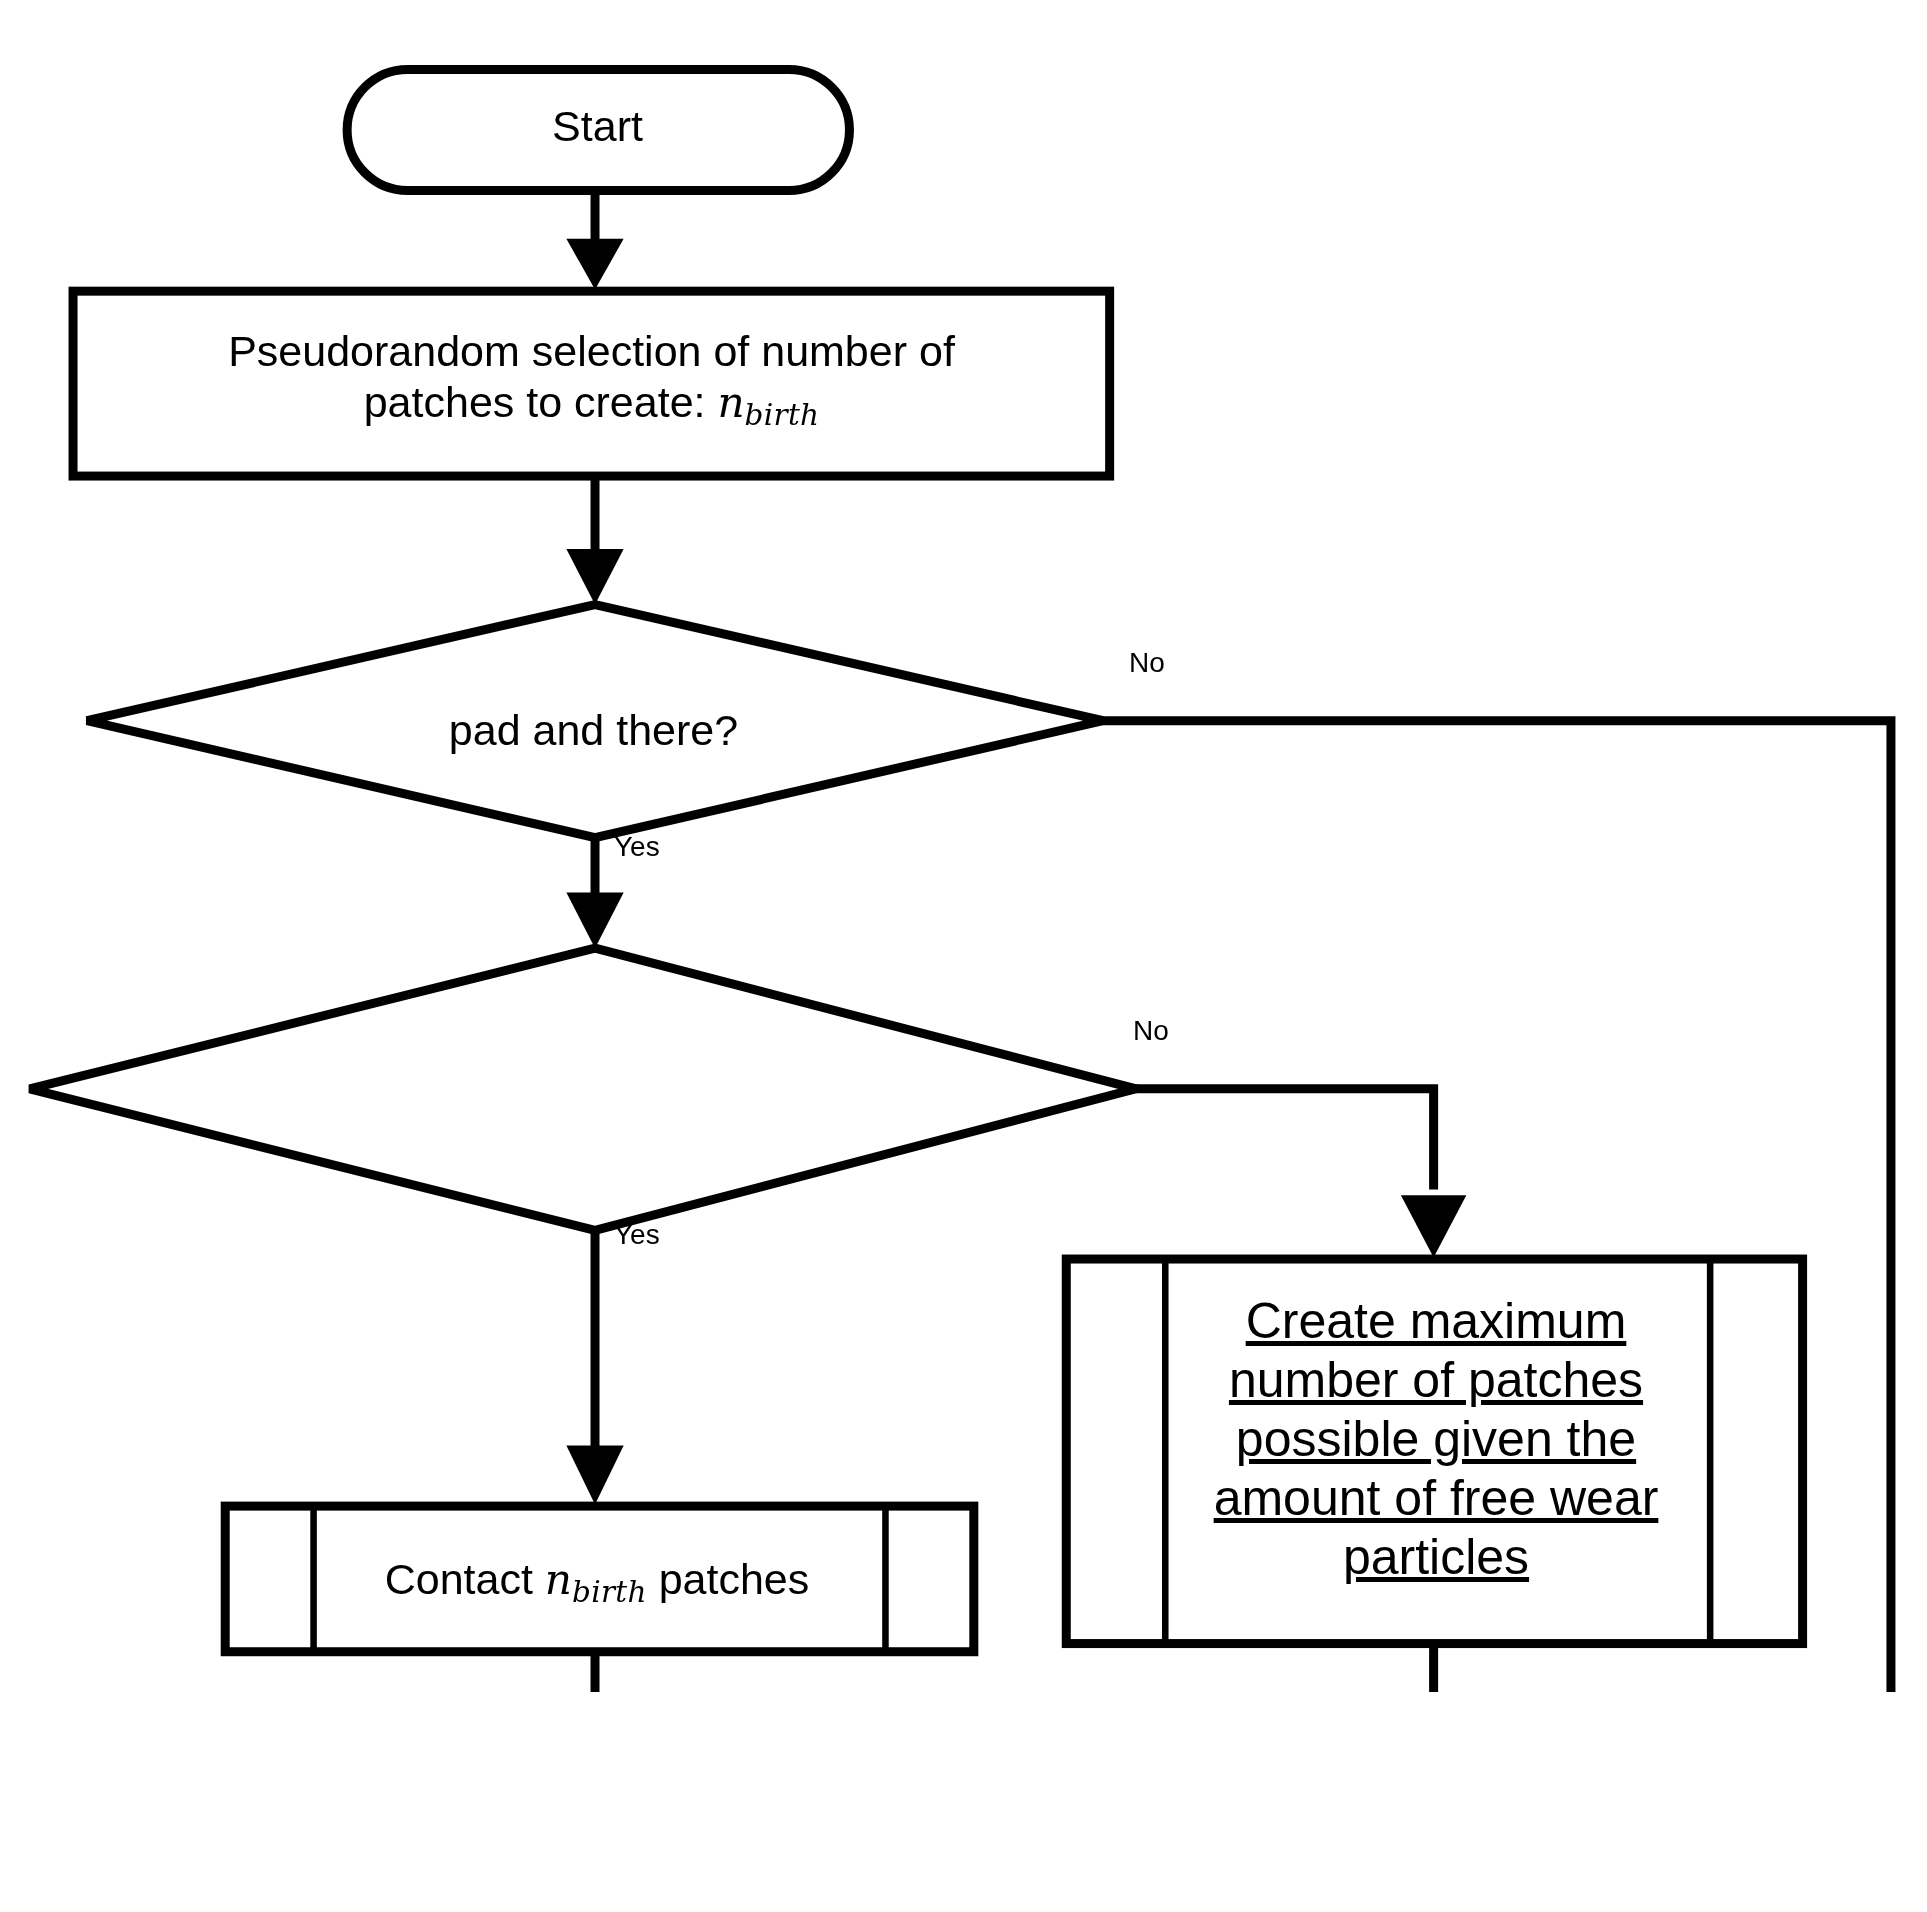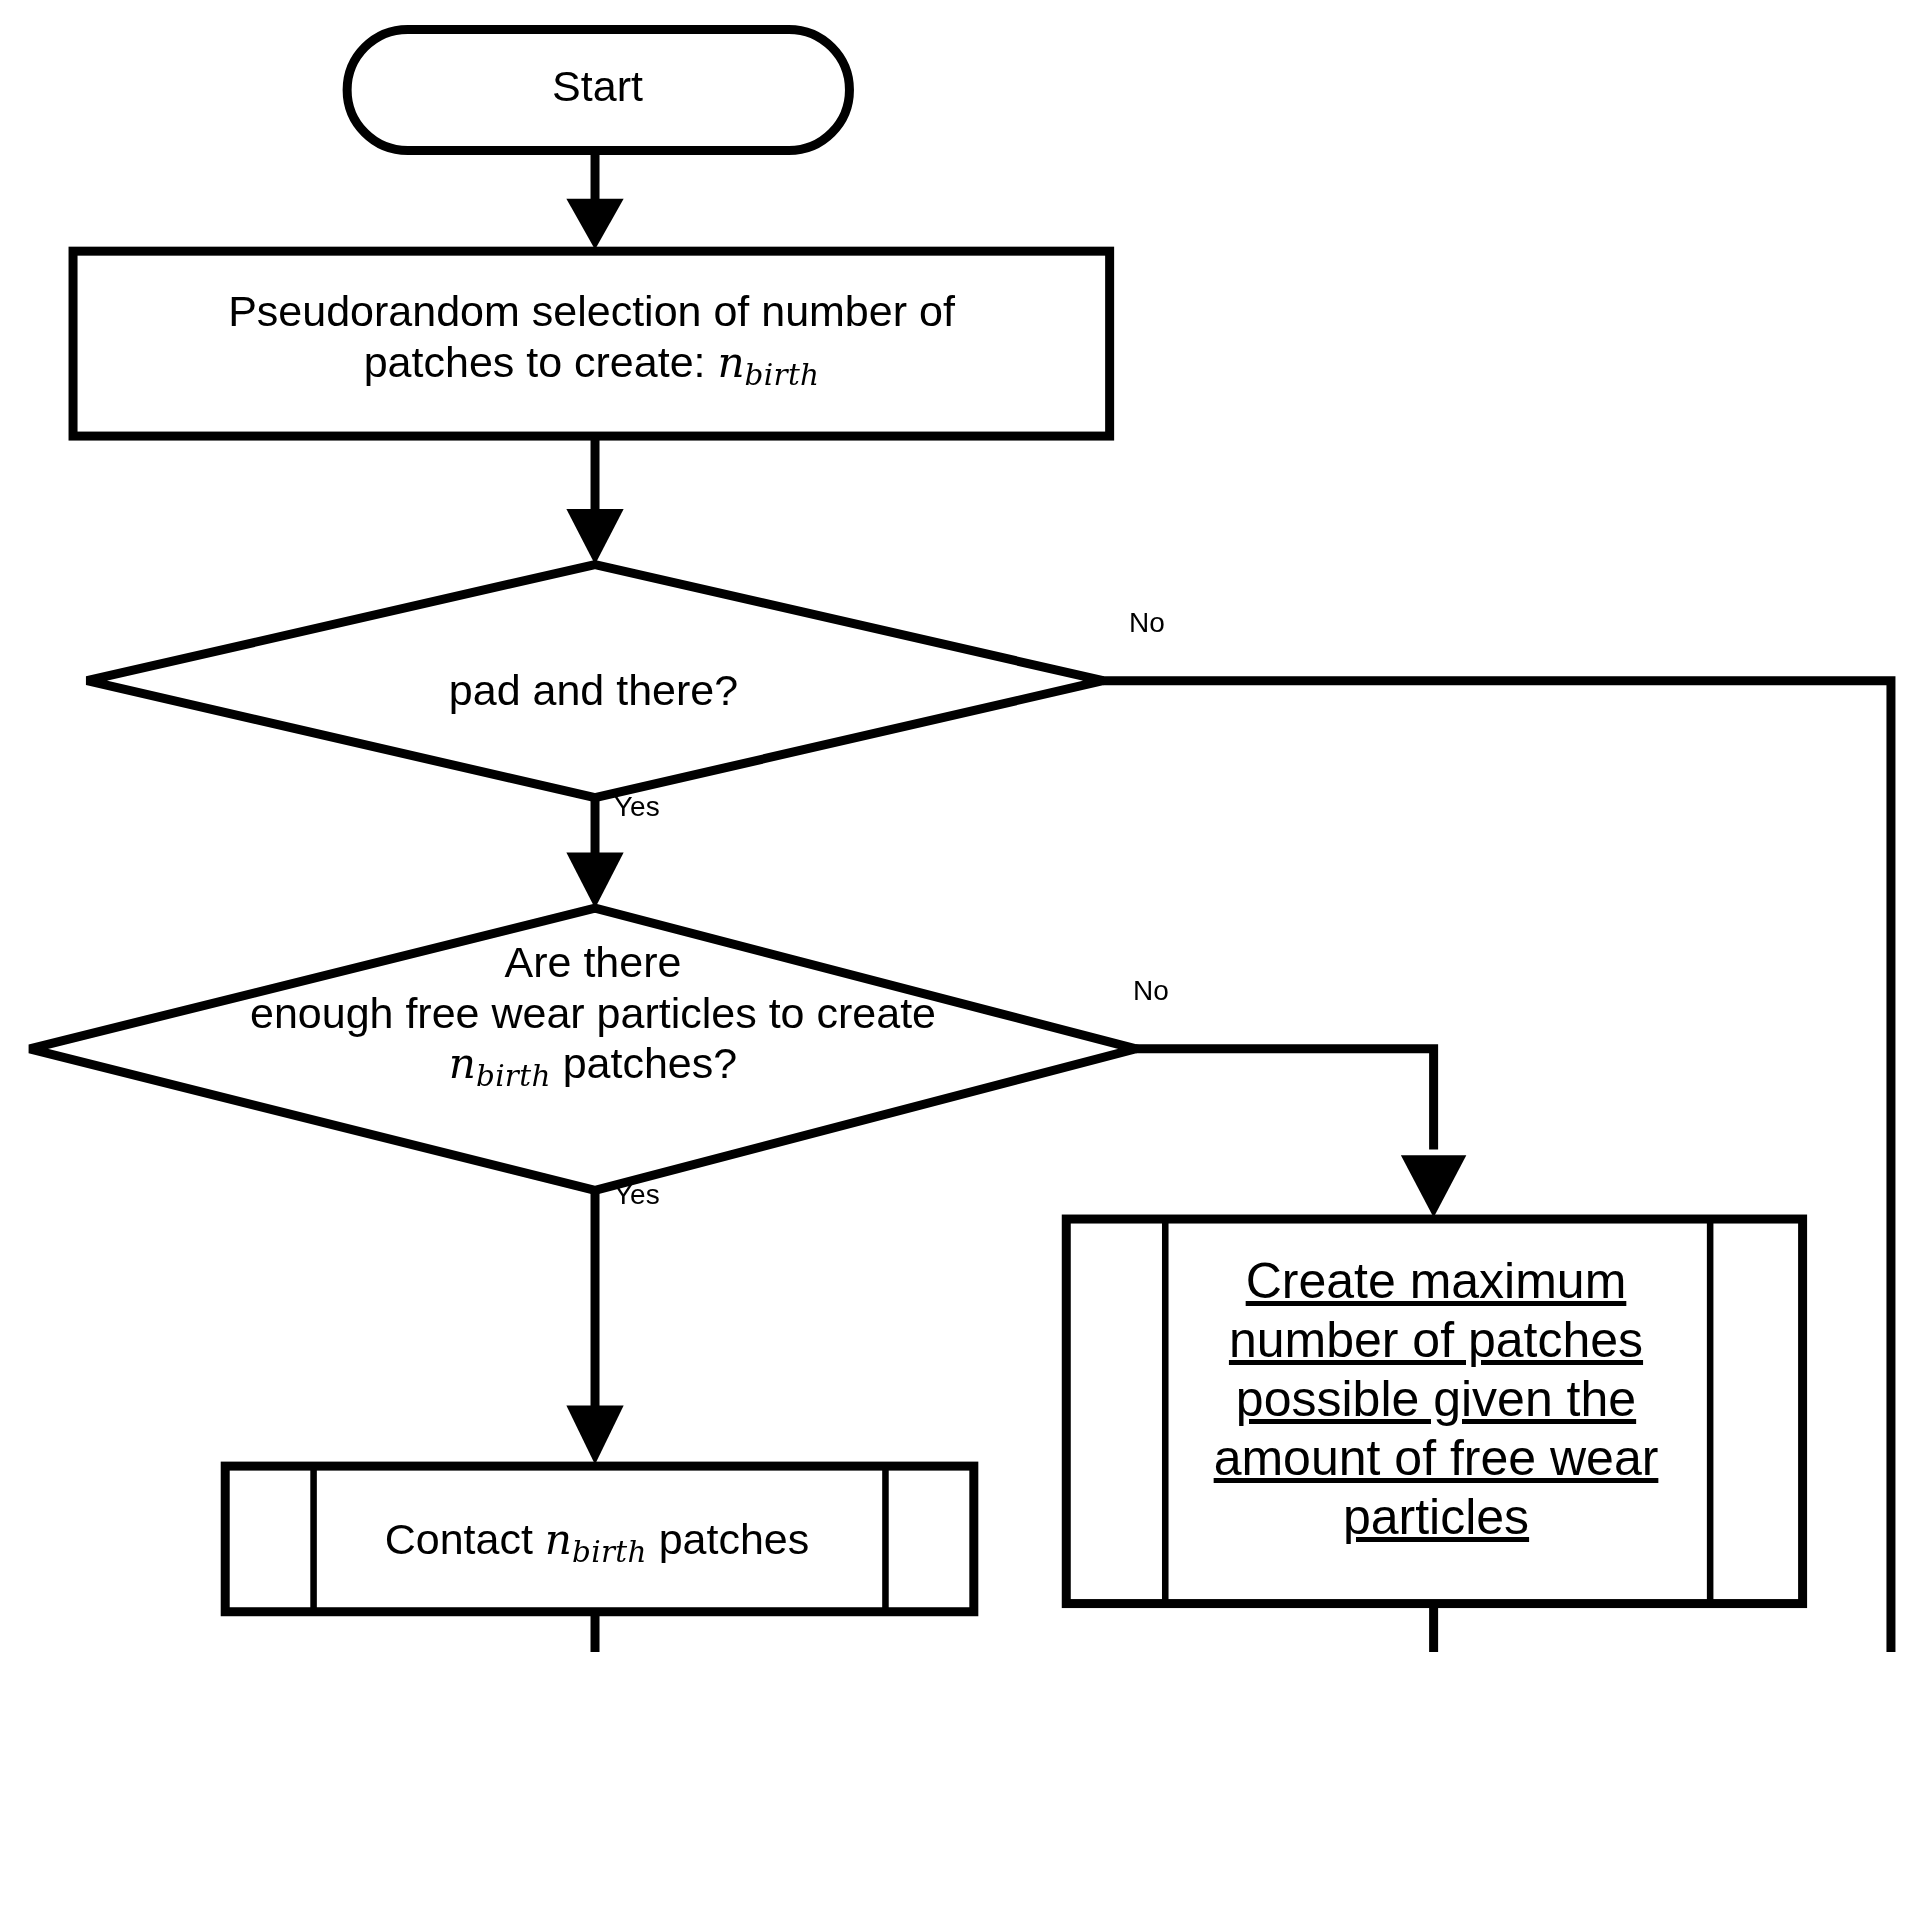--- a/index.html
+++ b/index.html
@@ -10,20 +10,21 @@
   }
   body {
     font-family: "Liberation Sans", sans-serif;
   }
   #canvas {
     position: relative;
     width: 1928px;
     height: 1652px;
     background: #ffffff;
     overflow: hidden;
+    margin-top: 40px;
   }
   svg.layer {
     position: absolute;
     top: 0;
     left: 0;
     width: 1928px;
     height: 1912px;
   }
   .shape-stroke {
     fill: #ffffff;
@@ -149,25 +150,20 @@
   <div class="txt txt-block node-label" id="label-pseudorandom">
     <span>Pseudorandom selection of number of</span><br>
     <span>patches to create: </span><span class="mathvar"><span>n</span><sub>birth</sub></span>
   </div>
 
   <div class="txt txt-block node-label" id="label-decision1">
     <br>
     <span>pad and there?</span>
   </div>
 
-  <div class="txt txt-block node-label" id="label-decision2">
-    <span>Are there</span><br>
-    <span>enough free wear particles to create</span><br>
-    <span class="mathvar"><span>n</span><sub>birth</sub></span><span> patches?</span>
-  </div>
 
   <div class="txt node-label" id="label-create-n">
     <span>Contact </span><span class="mathvar"><span>n</span><sub>birth</sub></span><span> patches</span>
   </div>
 
   <div class="txt txt-block node-label-sm" id="label-create-max">
     <span>Create maximum</span><br>
     <span>number of patches</span><br>
     <span>possible given the</span><br>
     <span>amount of free wear</span><br>

